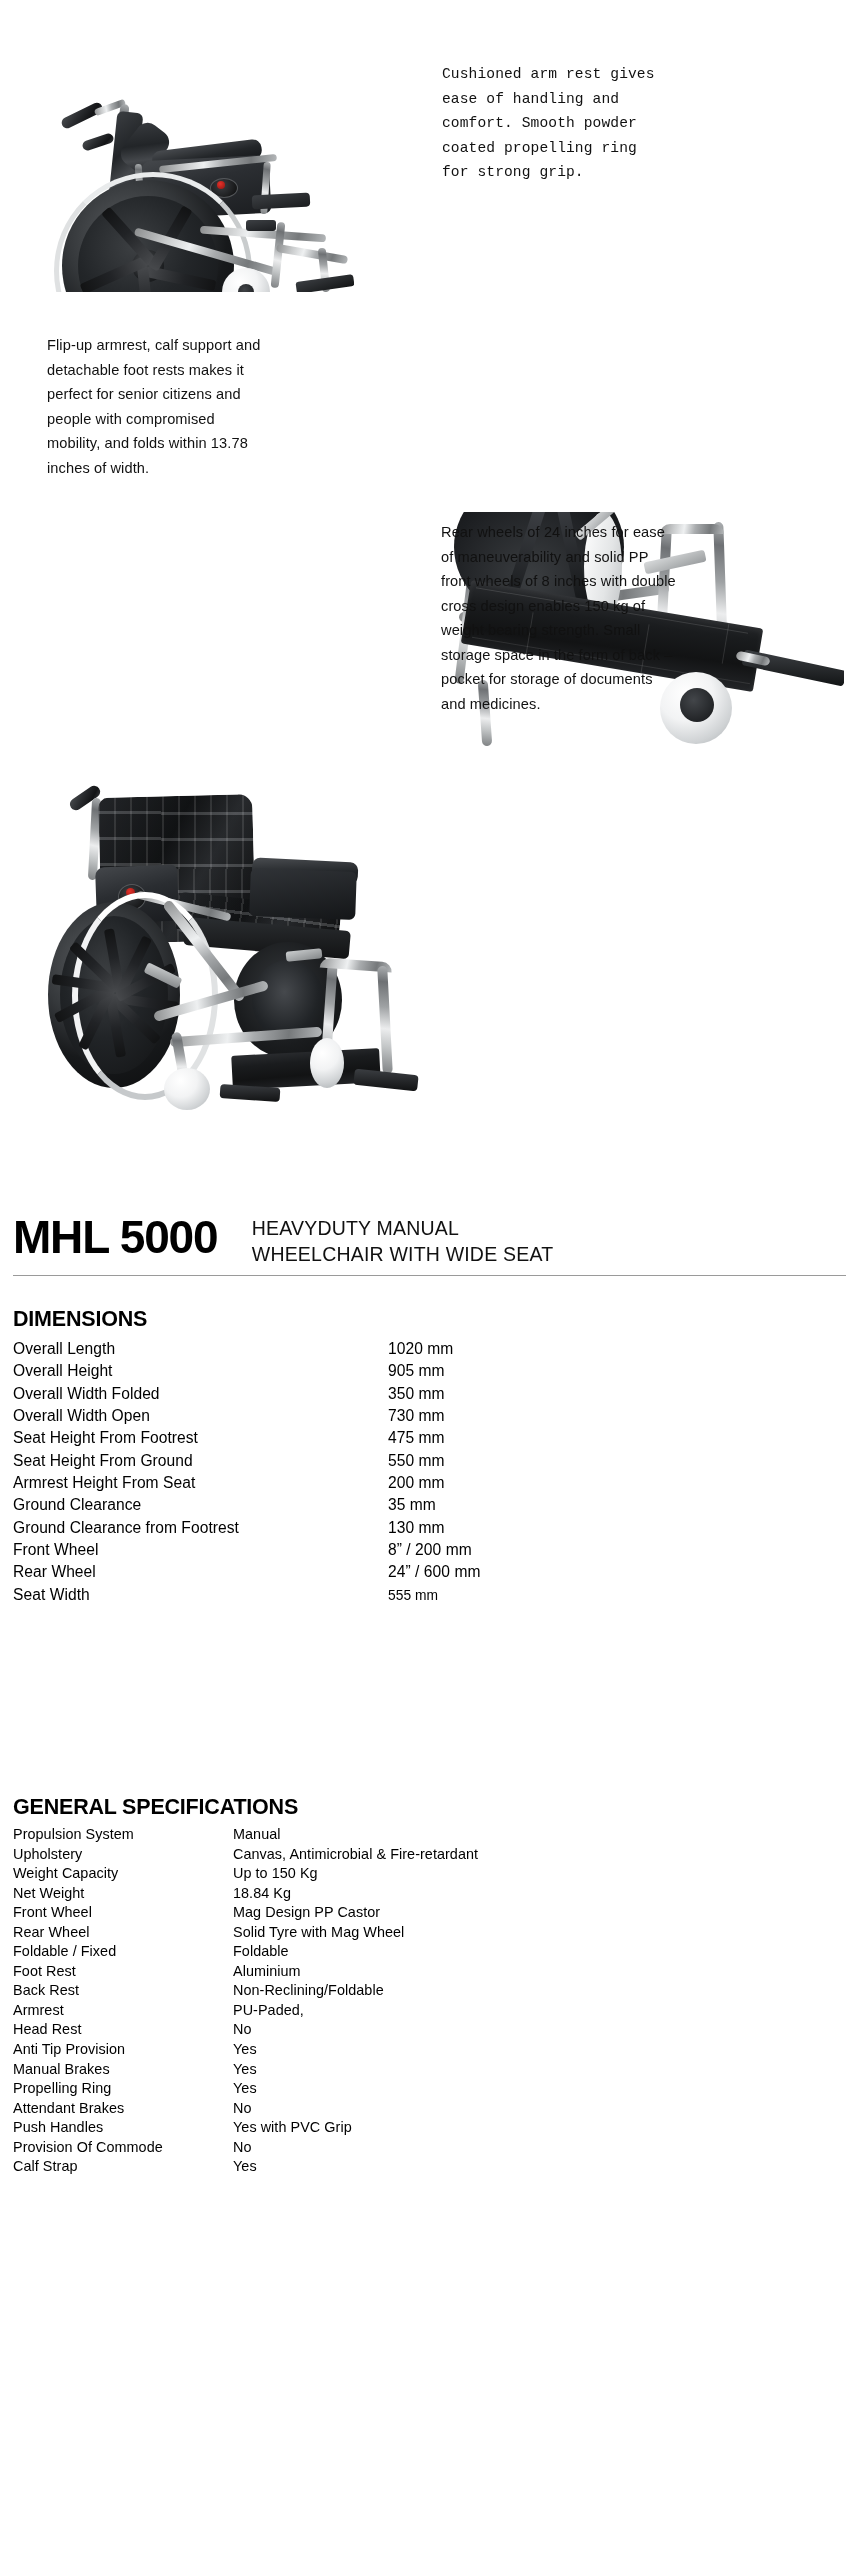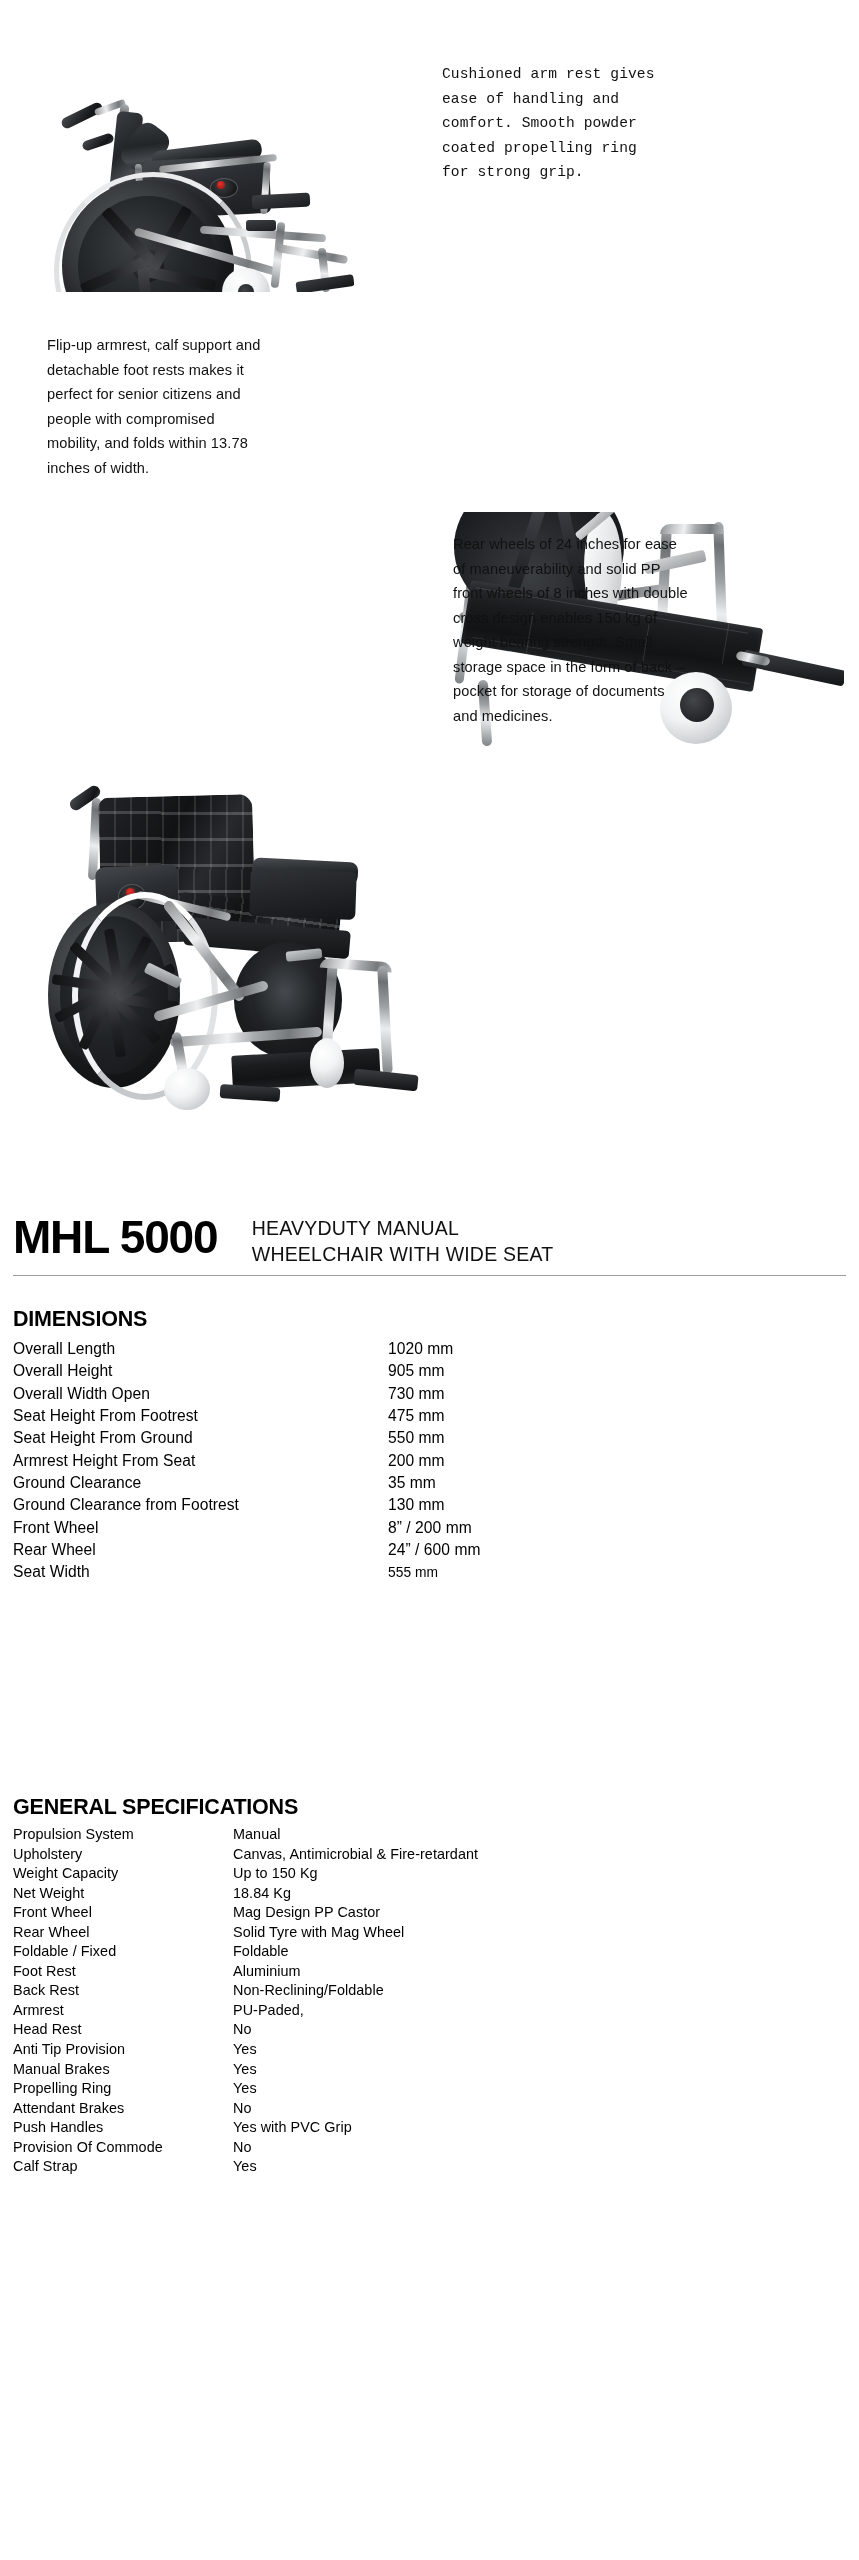--- a/index.html
+++ b/index.html
@@ -275,21 +275,21 @@
   <div class="abs" style="left:120px;top:188px;width:38px;height:11px;transform:rotate(26deg);border-radius:3px;
               background:linear-gradient(170deg,#c9cccd,#85888a);"></div>
   <div class="abs" style="left:262px;top:168px;width:36px;height:10px;transform:rotate(-6deg);border-radius:3px;
               background:linear-gradient(170deg,#c9cccd,#85888a);"></div>
 </div>
 
 <p class="para abs" id="armrest-feature" style="left:437px;top:57px;width:224px;margin:5px;font-family:Liberation Mono, monospace;">Cushioned arm rest gives ease of handling and comfort. Smooth powder coated propelling ring for strong grip.</p>
 
 <p class="para abs" id="flipup-feature" style="left:47px;top:333px;width:219px;margin:0;">Flip-up armrest, calf support and detachable foot rests makes it perfect for senior citizens and people with compromised mobility, and folds within 13.78 inches of width.</p>
 
-<p class="para abs" id="wheels-feature" style="left:437px;top:516px;width:238px;margin:16px;">Rear wheels of 24 inches for ease of maneuverability and solid PP front wheels of 8 inches with double cross design enables 150 kg of weight bearing strength. Small storage space in the form of back – pocket for storage of documents and medicines.</p>
+<p class="para abs" id="wheels-feature" style="left:437px;top:516px;width:238px;margin:4px;">Rear wheels of 24 inches for ease of maneuverability and solid PP front wheels of 8 inches with double cross design enables 150 kg of weight bearing strength. Small storage space in the form of back – pocket for storage of documents and medicines.</p>
 
 <div id="title-block">
   <span class="model-code">MHL 5000</span>
   <span class="model-desc">
     <span>HEAVYDUTY MANUAL</span><br>
     <span>WHEELCHAIR WITH WIDE SEAT</span>
   </span>
   <div class="rule"></div>
 </div>
 
@@ -299,20 +299,24 @@
     <tbody id="dimensions-body">
         <tr>
           <td class="k">Overall Length</td>
           <td class="v">1020 mm</td>
         </tr>
         <tr>
           <td class="k">Overall Height</td>
           <td class="v">905 mm</td>
         </tr>
         <tr>
+          <td class="k">Overall Width Folded</td>
+          <td class="v">350 mm</td>
+        </tr>
+        <tr>
           <td class="k">Overall Width Open</td>
           <td class="v">730 mm</td>
         </tr>
         <tr>
           <td class="k">Seat Height From Footrest</td>
           <td class="v">475 mm</td>
         </tr>
         <tr>
           <td class="k">Seat Height From Ground</td>
           <td class="v">550 mm</td>

